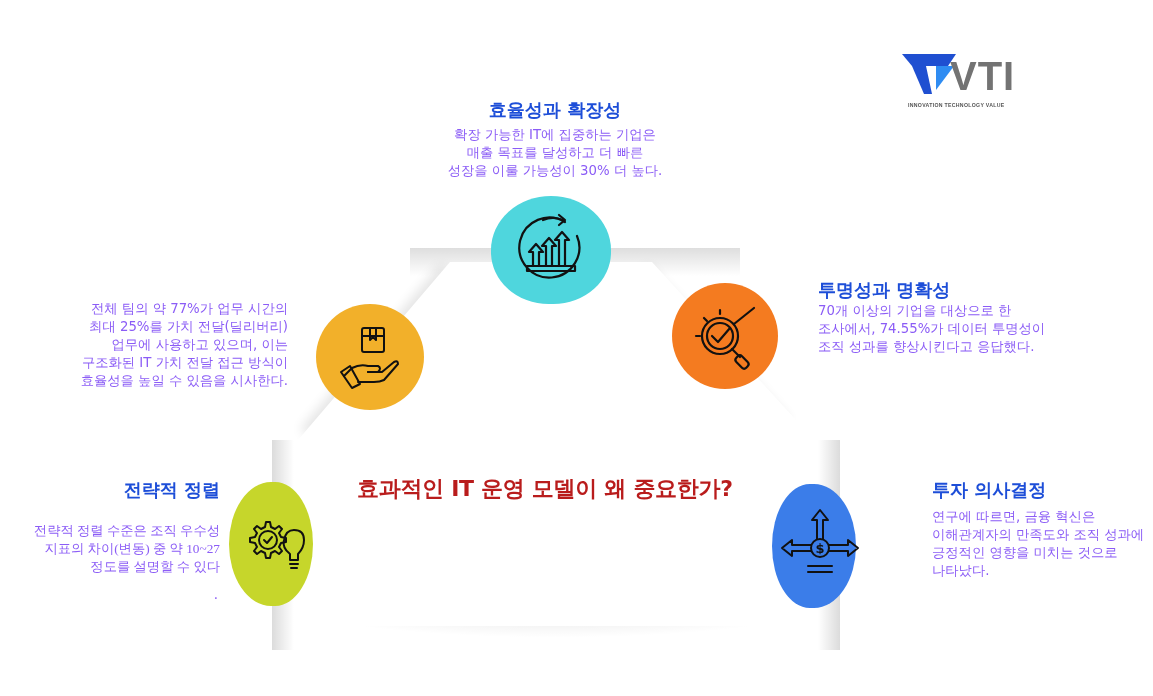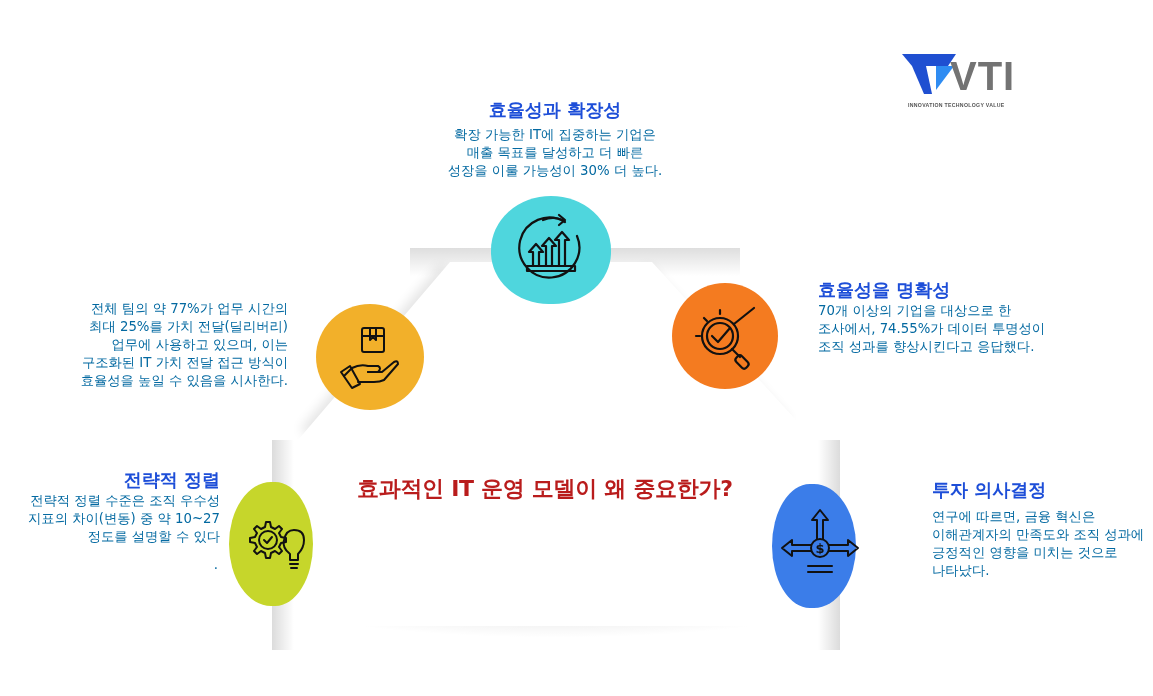--- a/index.html
+++ b/index.html
@@ -10,21 +10,21 @@
   
   .logo { left:902px; top:50px; width:130px; height:62px; }
   .logo-mark { position:absolute; left:0; top:0; }
   .logo-text { position:absolute; left:48px; top:4px; font-family:"Liberation Sans",sans-serif;
                font-weight:bold; font-size:40px; color:#737373; letter-spacing:1px; line-height:44px; }
   .logo-tag { position:absolute; left:6px; top:52px; font-family:"Liberation Sans",sans-serif;
               font-size:5.2px; letter-spacing:0.3px; color:#555; white-space:nowrap; font-weight:bold; }
 
   
   .card-title { font-weight:bold; font-size:18px; line-height:24px; color:#1d4ed8; }
-  .card-body { font-size:13.3px; line-height:18px; color:#0369a1; white-space:pre-line; }
+  .card-body { font-size:13.3px; line-height:18px; color:#8b5cf6; white-space:pre-line; }
   .ta-center { text-align:center; }
   .ta-right { text-align:right; }
   .ta-left { text-align:left; }
 
   .center-title { font-weight:bold; font-size:22px; color:#b91c1c; white-space:nowrap; letter-spacing:-0.3px; }
 
   .bubble { position:absolute; border-radius:50%; }
   .icon { position:absolute; }
 </style>
 </head>
@@ -135,21 +135,21 @@
 <div class="abs center-title" style="left:357px;top:474px;">효과적인 IT 운영 모델이 왜 중요한가?</div>
 
 <div class="abs ta-center" style="left:400px;top:98px;width:310px;">
   <div class="card-title">효율성과 확장성</div>
   <div class="card-body" style="margin-top:4px;">확장 가능한 IT에 집중하는 기업은
 매출 목표를 달성하고 더 빠른
 성장을 이룰 가능성이 30% 더 높다.</div>
 </div>
 
 <div class="abs ta-left" style="left:818px;top:278px;width:280px;">
-  <div class="card-title">효율성을 명확성</div>
+  <div class="card-title">투명성과 명확성</div>
   <div class="card-body" style="">70개 이상의 기업을 대상으로 한
 조사에서, 74.55%가 데이터 투명성이
 조직 성과를 향상시킨다고 응답했다.</div>
 </div>
 
 <div class="abs ta-left" style="left:889px;top:478px;width:260px;margin-left:43px;">
   <div class="card-title">투자 의사결정</div>
   <div class="card-body" style="margin-top:6px;">연구에 따르면, 금융 혁신은
 이해관계자의 만족도와 조직 성과에
 긍정적인 영향을 미치는 것으로
@@ -157,19 +157,19 @@
 </div>
 
 <div class="abs ta-right" style="left:20px;top:296px;width:268px;">
   <div class="card-body" style="margin-top:4px;">전체 팀의 약 77%가 업무 시간의
 최대 25%를 가치 전달(딜리버리)
 업무에 사용하고 있으며, 이는
 구조화된 IT 가치 전달 접근 방식이
 효율성을 높일 수 있음을 시사한다.</div>
 </div>
 
-<div class="abs ta-right" style="left:0px;top:468px;width:220px;">
+<div class="abs ta-right" style="left:0px;top:478px;width:220px;">
   <div class="card-title">전략적 정렬</div>
-  <div class="card-body" style="margin-top:0;">전략적 정렬 수준은 조직 우수성
+  <div class="card-body" style="margin-top:20px;font-family:Liberation Serif, serif;">전략적 정렬 수준은 조직 우수성
 지표의 차이(변동) 중 약 10~27
 정도를 설명할 수 있다</div>
   <div class="card-body" style="margin-top:10px;padding-right:2px;">.</div>
 </div>
 
 </body></html>

